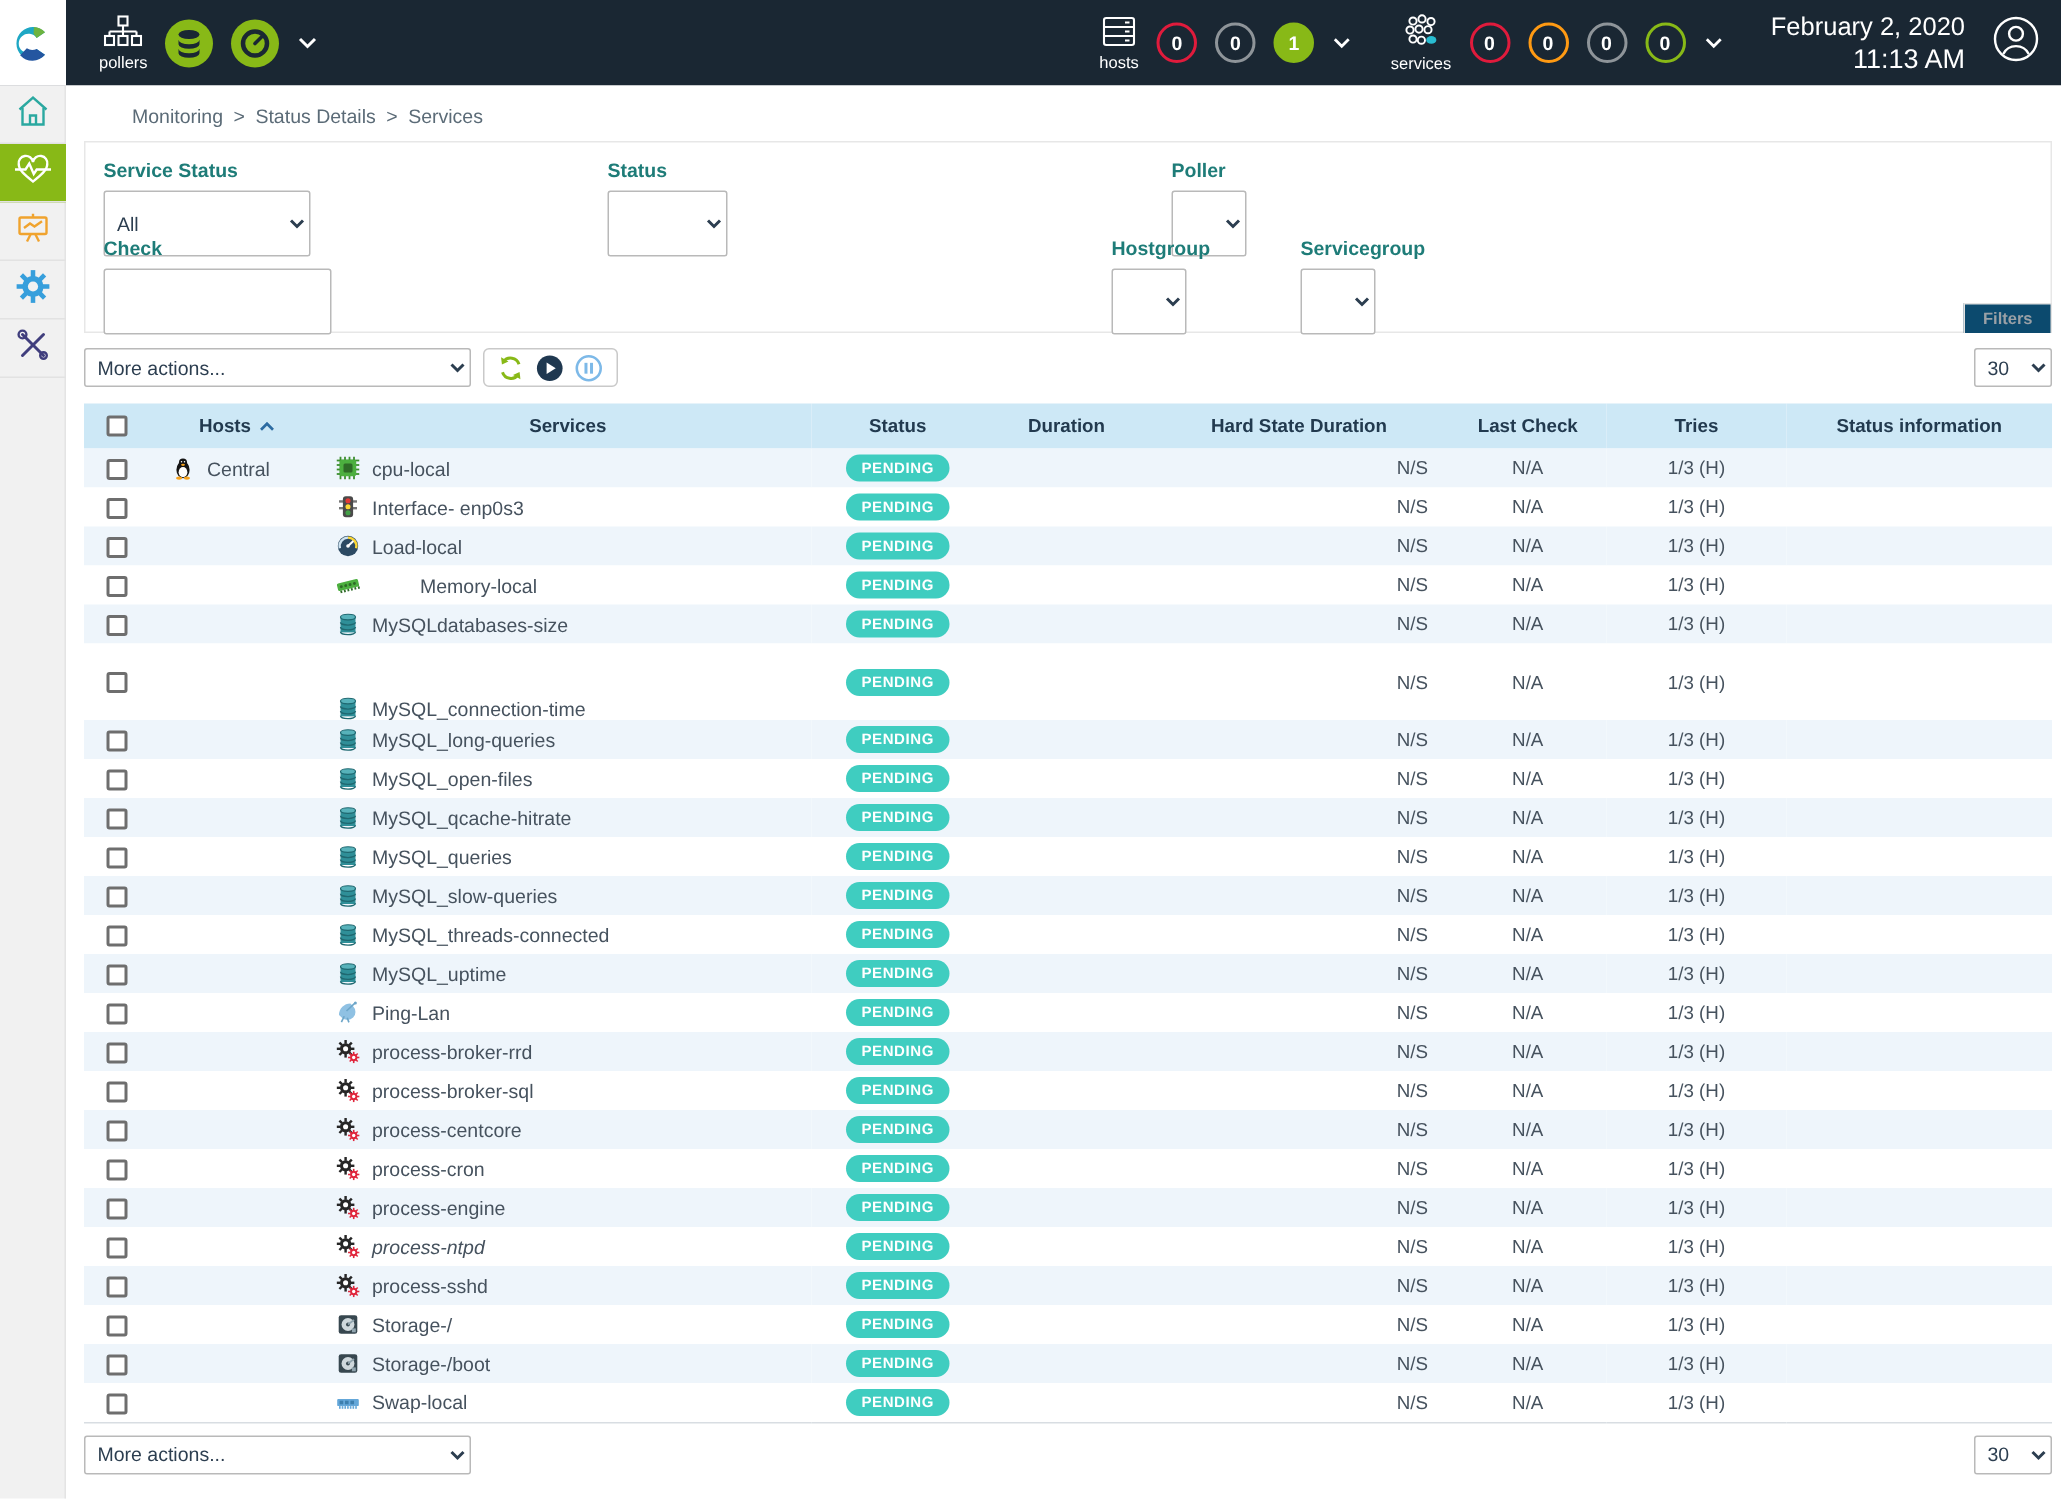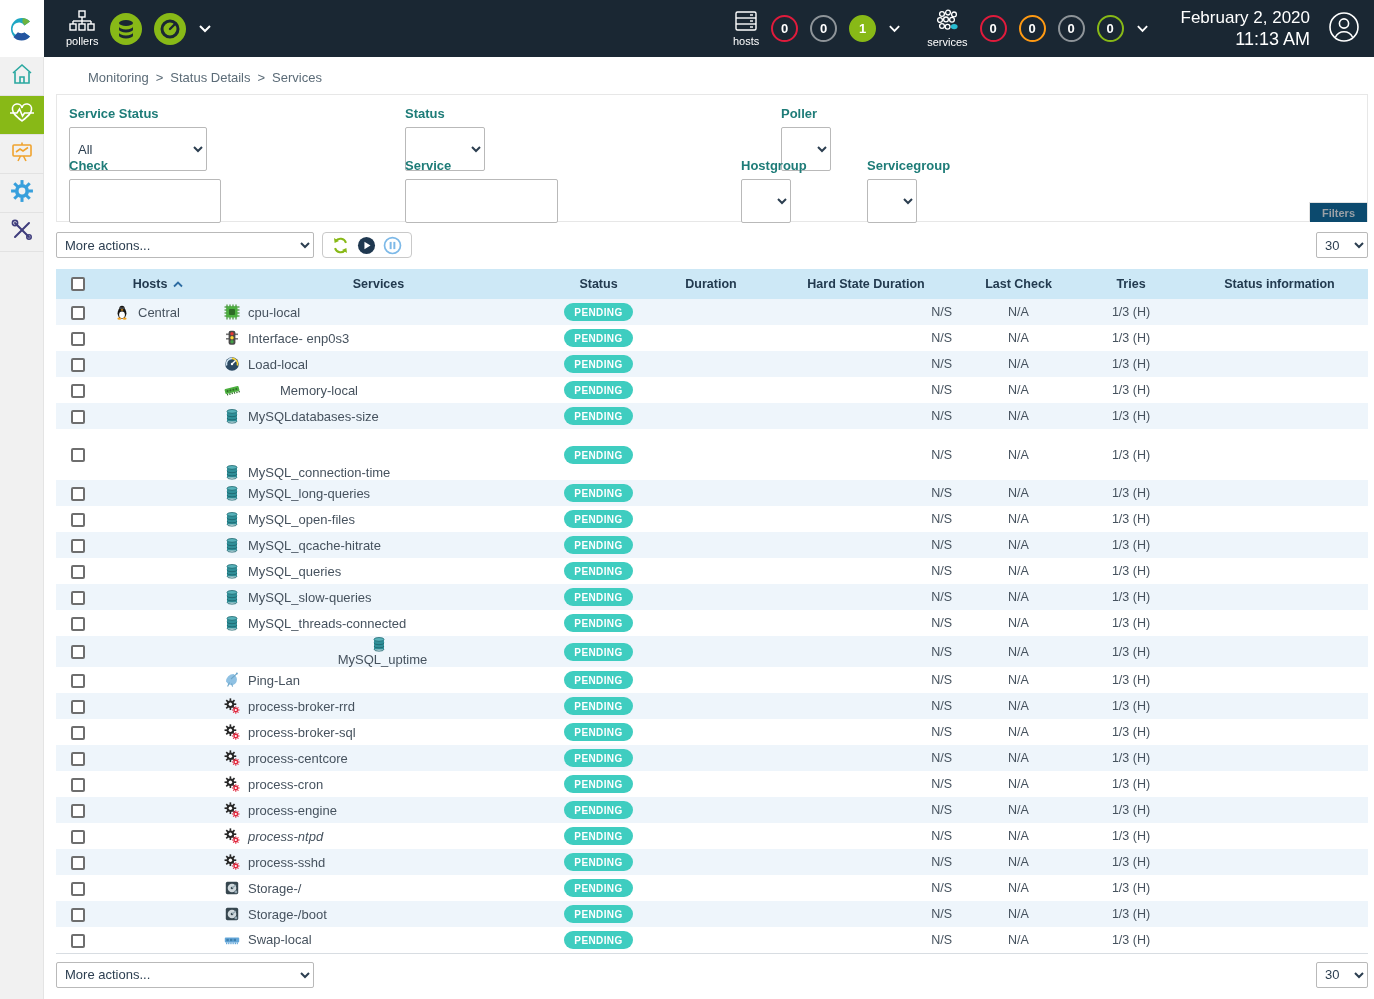--- a/index.html
+++ b/index.html
@@ -285,24 +285,20 @@
     </div>
     <div class="ffield" style="left:724px; top:11px;">
       <span class="flabel">Poller</span>
       <select class="fselect" style="width:50px;">
         <option></option>
       </select>
     </div>
     <div class="ffield" style="left:12px; top:63px;">
       <span class="flabel">Check</span>
       <input class="finput" style="width: 152px;" value="">
-    </div>
-    <div class="ffield" style="left:348px; top:63px;">
-      <span class="flabel">Service</span>
-      <input class="finput" style="width: 153px;" value="">
     </div>
     <div class="ffield" style="left:684px; top:63px;">
       <span class="flabel">Hostgroup</span>
       <select class="fselect" style="width:50px;">
         <option></option>
       </select>
     </div>
     <div class="ffield" style="left:810px; top:63px;">
       <span class="flabel">Servicegroup</span>
       <select class="fselect" style="width:50px;">
@@ -761,21 +757,21 @@
   </tr>
   <tr>
     <td class="c-cb"><input type="checkbox" style=""></td>
     <td class="c-host">
             <span class="cellflex" style="padding-left:14px;">
       
       
     </span>
           </td>
     <td class="c-svc">
-            <span class="cellflex" style="padding-left:8px;flex-direction:column;">
+            <span class="cellflex" style="padding-left:8px;">
       <span class="svgicon">
                 <svg viewBox="0 0 16 16">
                   <path d="M3 3.4 h10 v10.2 h-10Z" fill="#2f8f98"></path>
                   <ellipse cx="8" cy="3.4" rx="5" ry="1.9" fill="#57b2ba" stroke="#1f6870" stroke-width="0.8"></ellipse>
                   <path d="M3 6.8 a5 1.9 0 0 0 10 0" fill="none" stroke="#1f6870" stroke-width="0.9"></path>
                   <path d="M3 10 a5 1.9 0 0 0 10 0" fill="none" stroke="#1f6870" stroke-width="0.9"></path>
                   <path d="M3 13.2 a5 1.9 0 0 0 10 0" fill="none" stroke="#1f6870" stroke-width="0.9"></path>
                 </svg>
               </span>
       <span class="svcname">MySQL_uptime</span>

